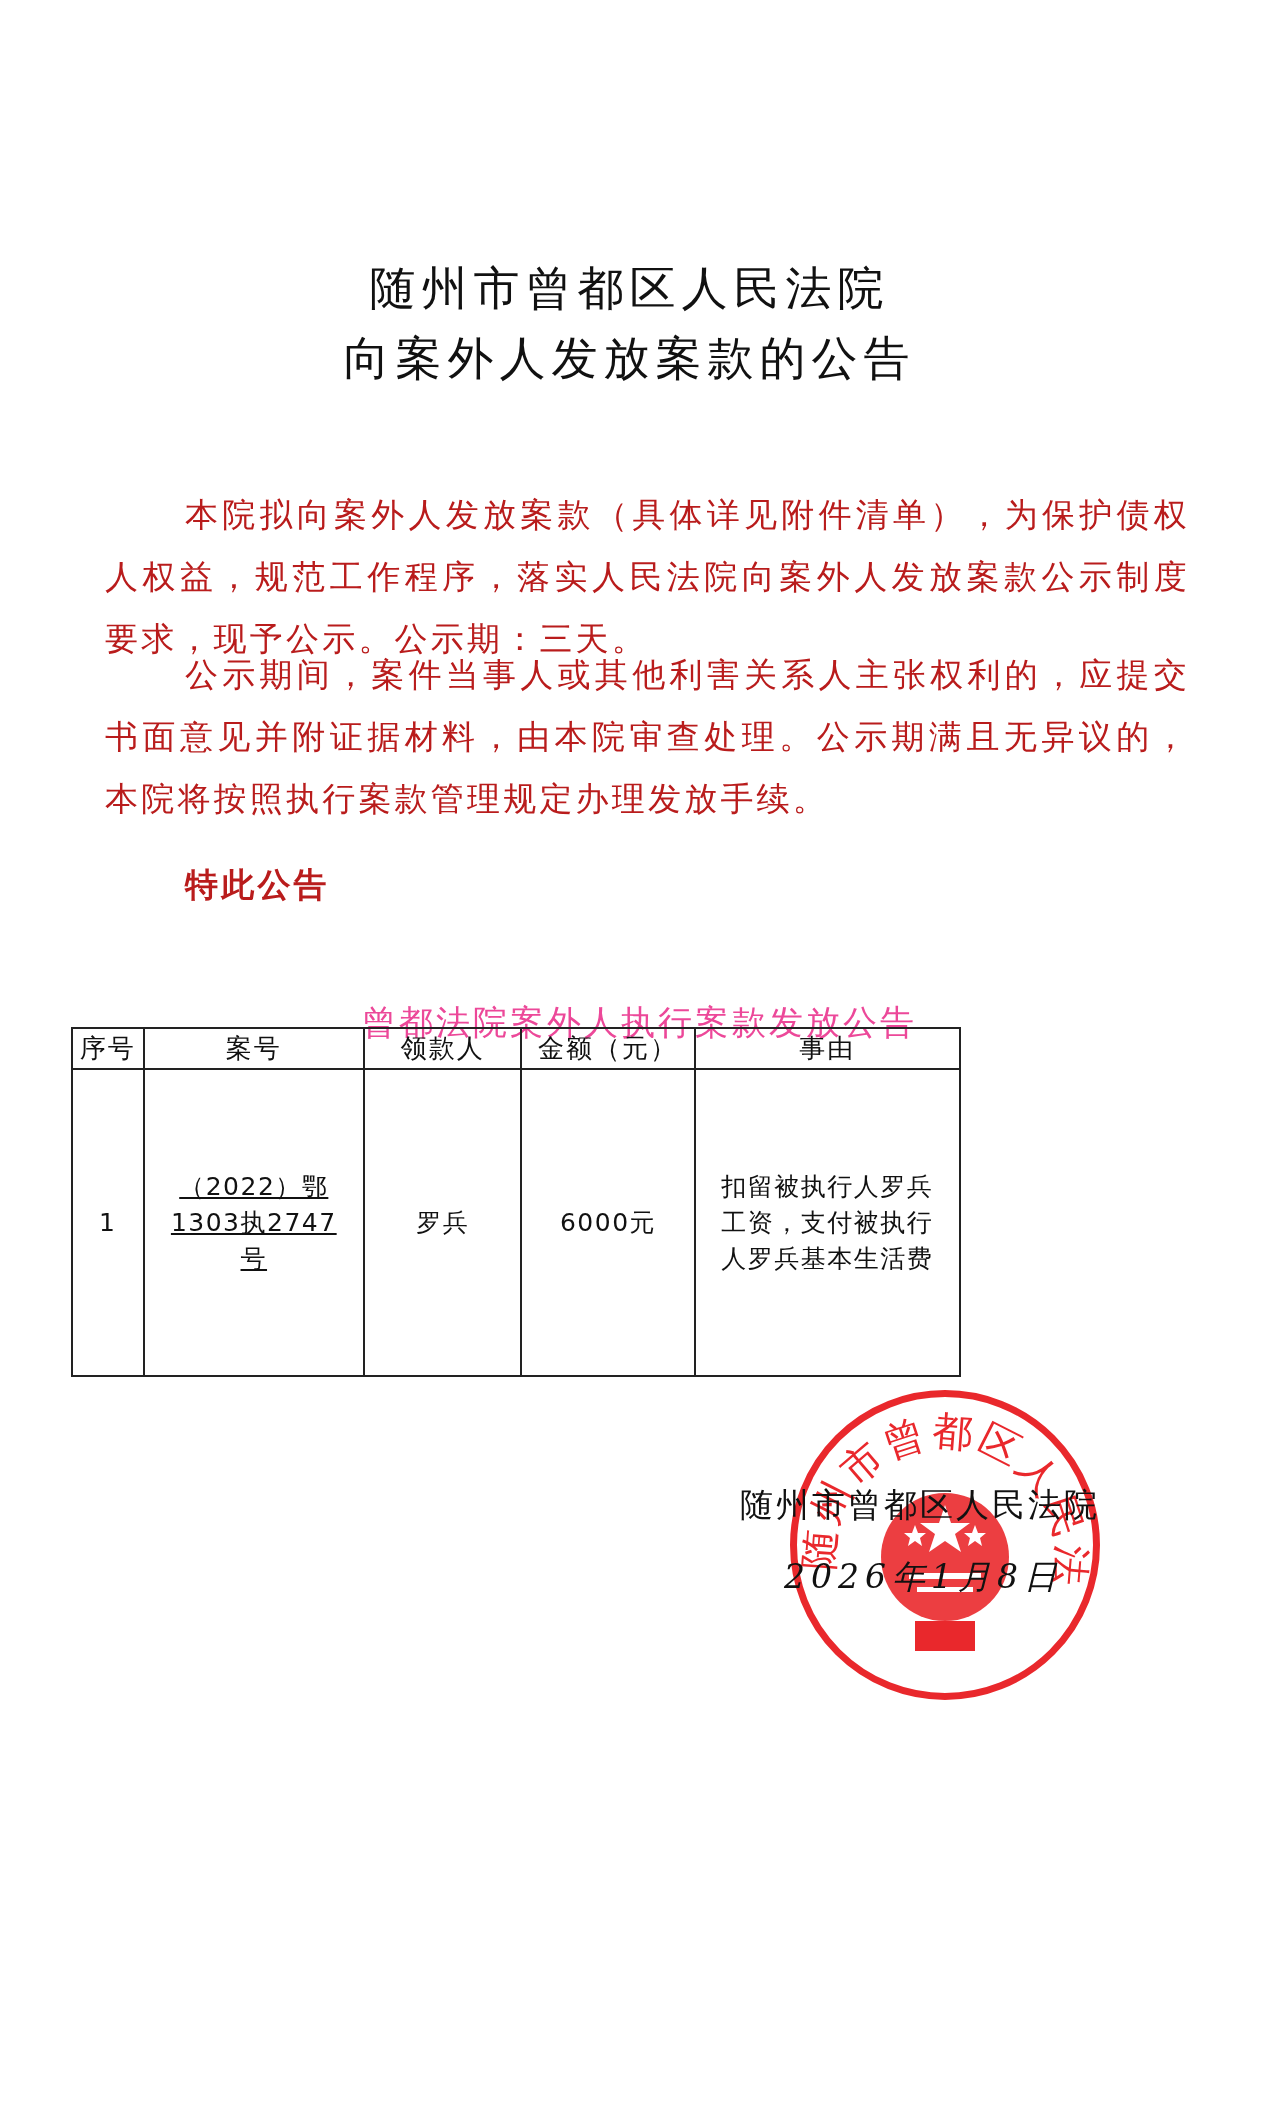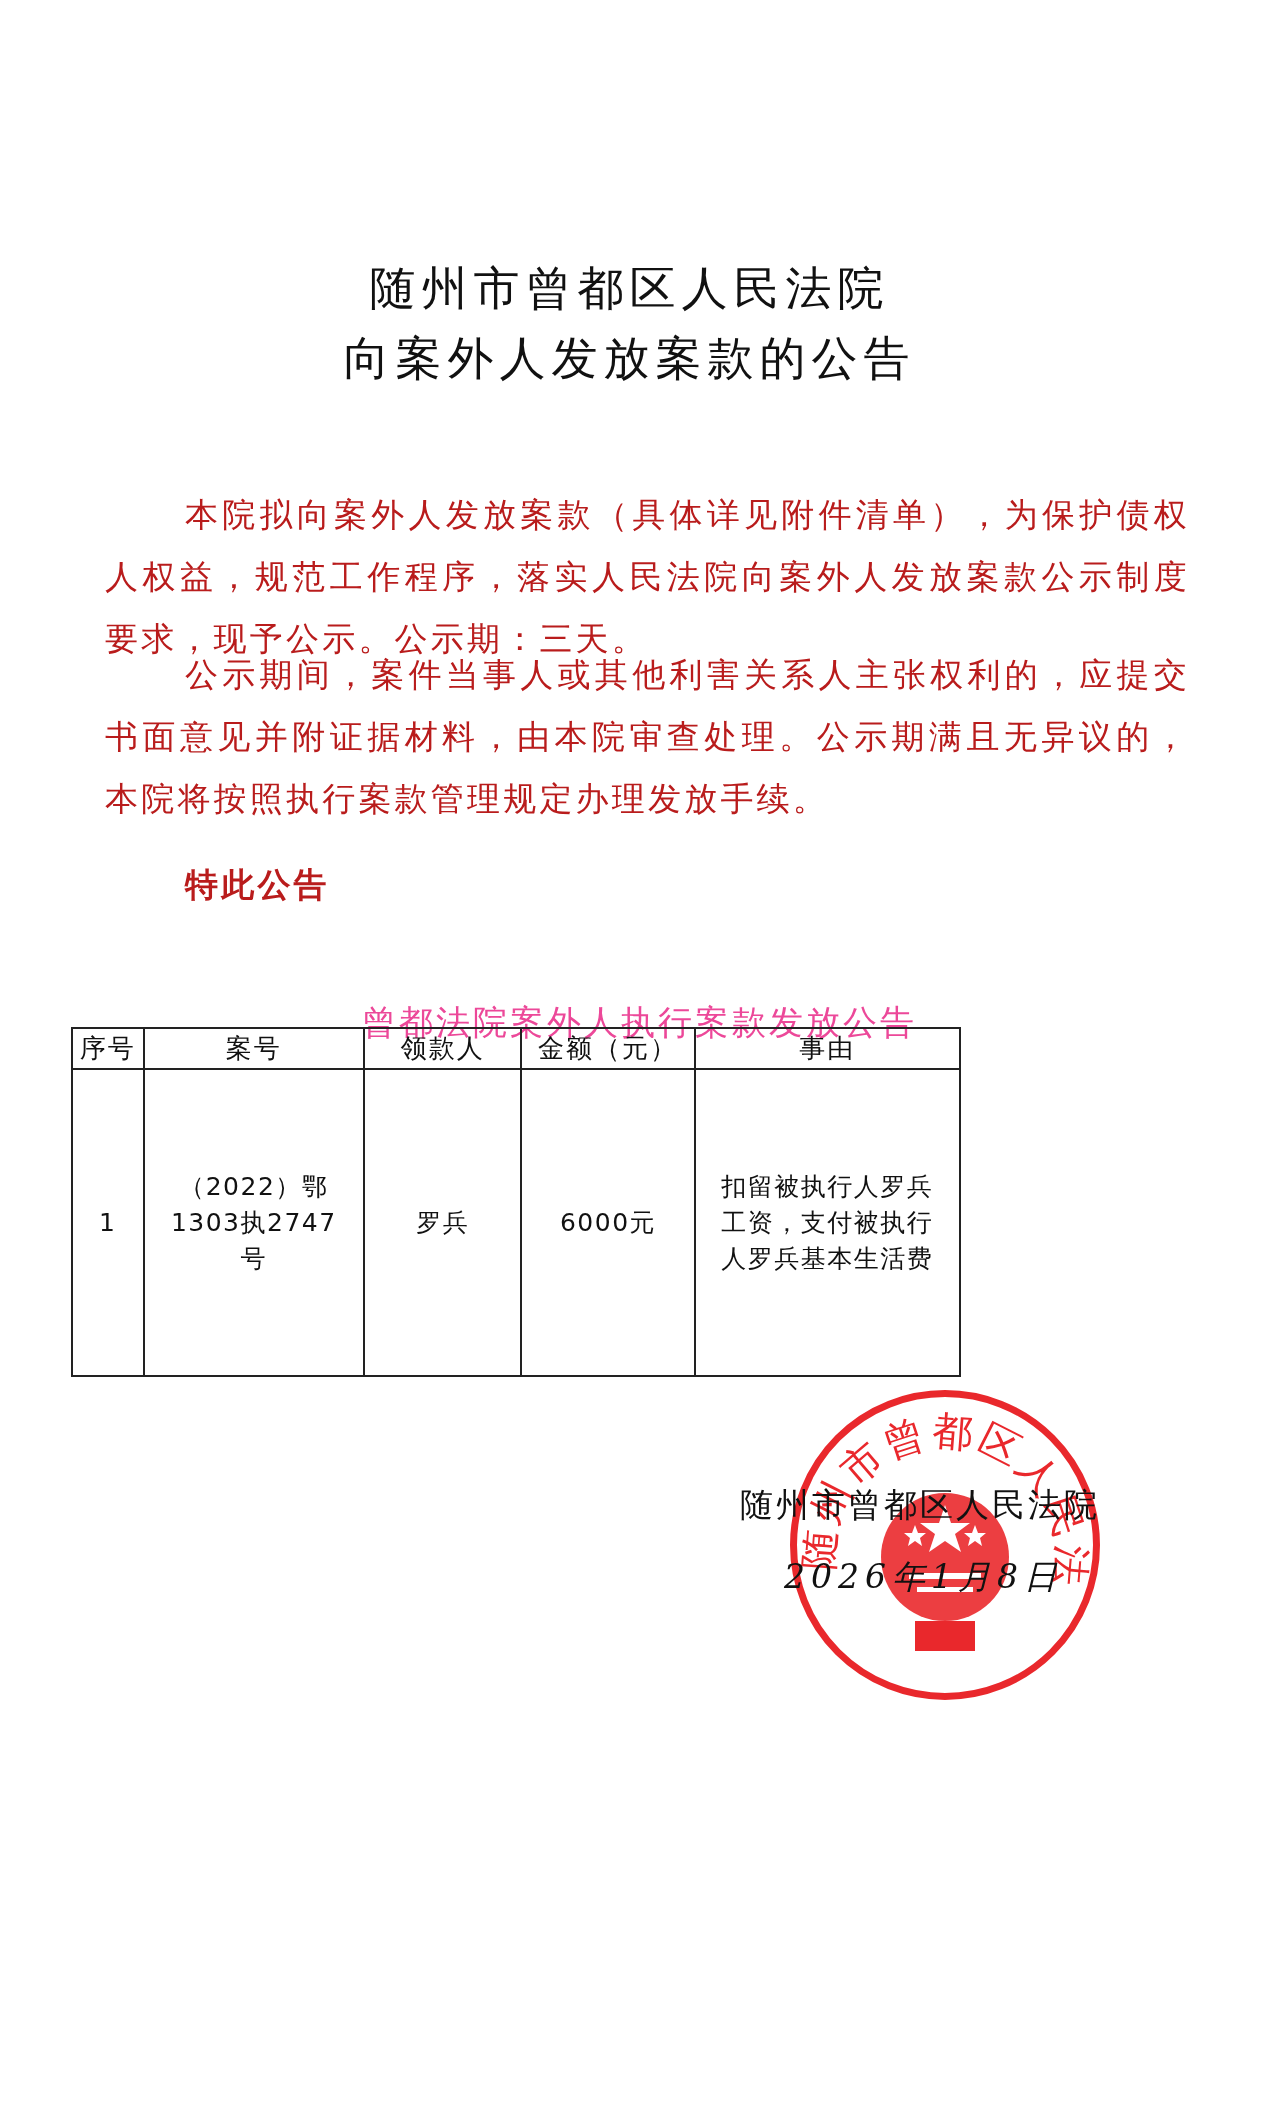--- a/index.html
+++ b/index.html
@@ -146,21 +146,21 @@
         <th class="c1">序号</th>
         <th class="c2">案号</th>
         <th class="c3">领款人</th>
         <th class="c4">金额（元）</th>
         <th class="c5">事由</th>
       </tr>
     </thead>
     <tbody>
       <tr>
         <td>1</td>
-        <td style="padding:0 16px;">（2022）鄂1303执2747号</td>
+        <td style="padding:0 16px;text-decoration:underline;">（2022）鄂1303执2747号</td>
         <td>罗兵</td>
         <td>6000元</td>
         <td class="reason">扣留被执行人罗兵工资，支付被执行人罗兵基本生活费</td>
       </tr>
     </tbody>
   </table>
 
   <div class="stamp">
     <svg class="stamp-svg" viewBox="0 0 296 296">
       <defs>

